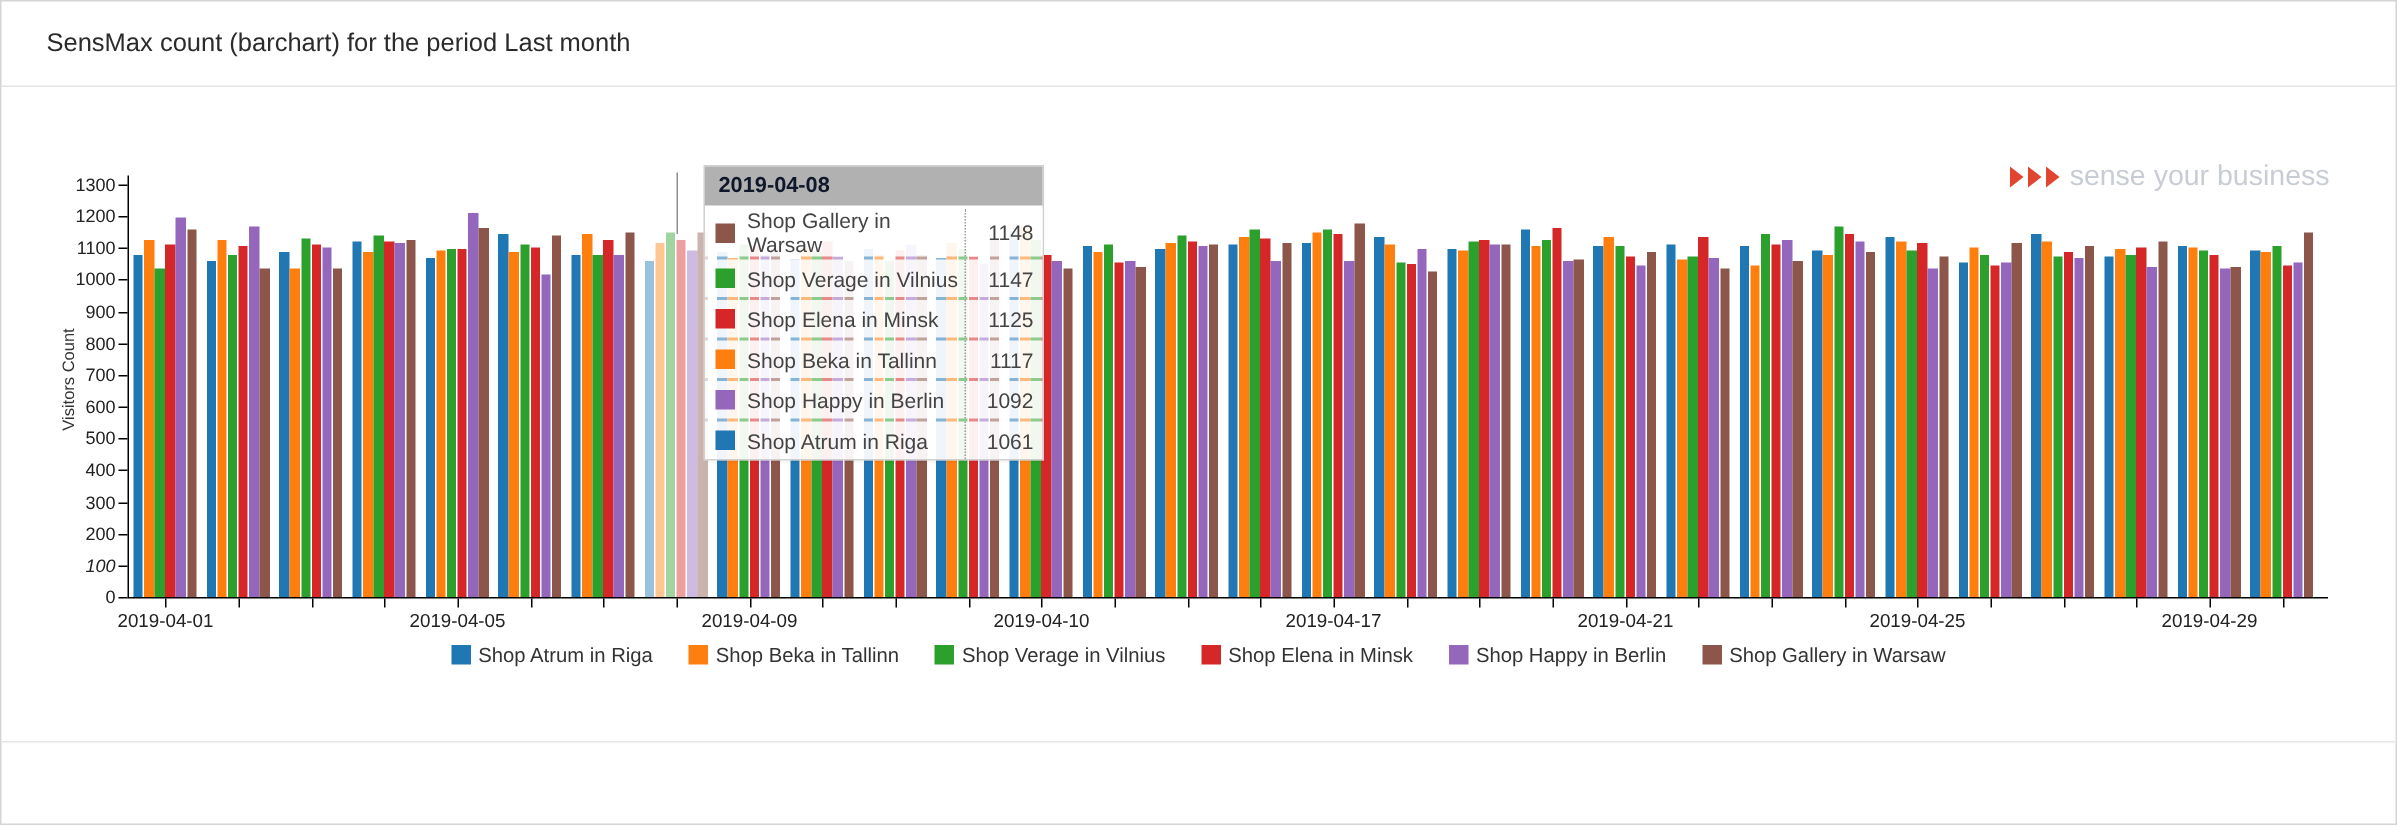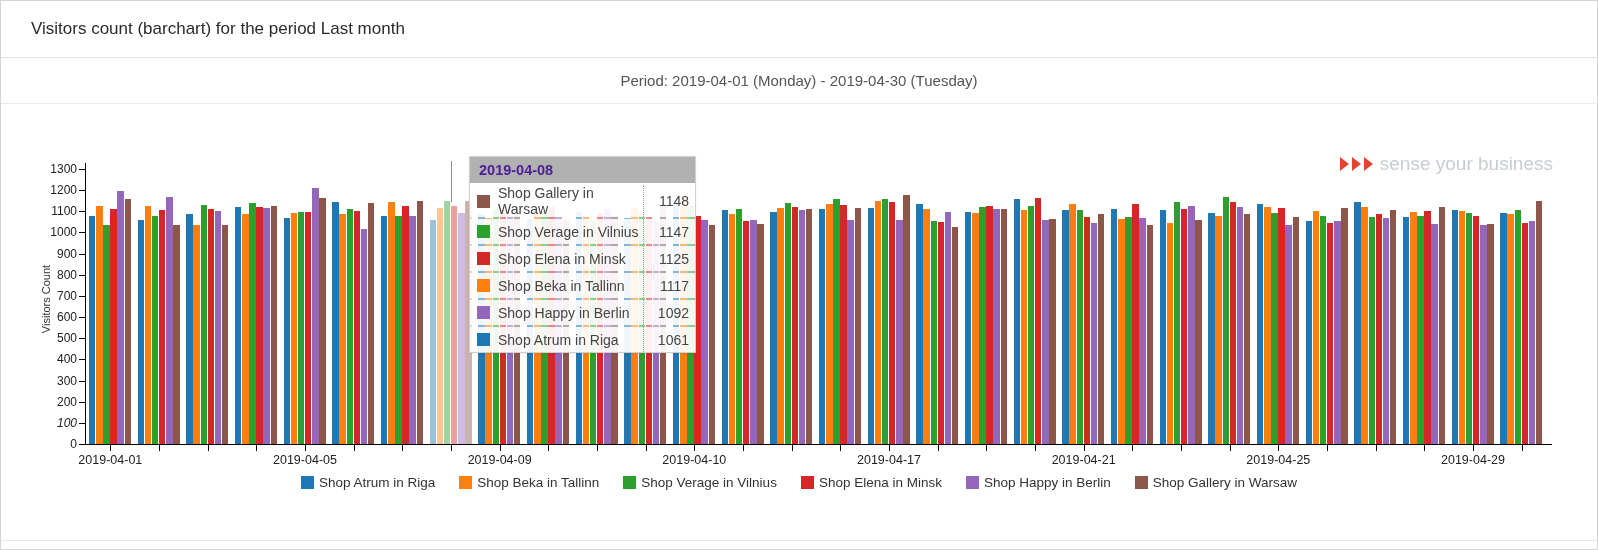--- a/index.html
+++ b/index.html
@@ -41,21 +41,21 @@
   .wm-brand { font-size:43px; color:#b9bfc8; letter-spacing:-1px; line-height:44px; }
   .wm-reg { font-size:15px; color:#b9bfc8; vertical-align:24px; }
   .wm-tagline { display:flex; align-items:center; margin-top:-9px; margin-left:2px; }
   .wm-chevron { width:0; height:0; border-left:9px solid #e2452f; border-top:7px solid transparent;
                 border-bottom:7px solid transparent; margin-right:3px; }
   .wm-tag-text { font-size:19px; color:#c8cdd5; margin-left:4px; }
 
   
   .tooltip { position:absolute; width:227px; z-index:5; border:1px solid #d0d0d0;
              background:rgba(255,255,255,0.45); box-shadow:0 1px 2px rgba(0,0,0,0.08); }
-  .tooltip-header { background:#b1b1b1; color:#4c1d95; font-weight:bold; font-size:14.5px;
+  .tooltip-header { background:#b1b1b1; color:#0f172a; font-weight:bold; font-size:14.5px;
                     padding:5px 9px; }
   .tooltip-row { display:flex; align-items:stretch; background:rgba(255,255,255,0.87);
                  margin-top:2px; font-size:14px; color:#444; }
   .tt-swatch { width:13px; height:13px; margin:6px 8px 6px 7px; flex:none; align-self:center; }
   .tt-label { flex:1; display:flex; align-items:center; }
   .tt-value { width:52px; border-left:1px dotted #999; display:flex; align-items:center;
               justify-content:flex-end; padding-right:6px; }
 
   
   .legend { position:absolute; left:0; top:371px; width:100%; display:flex;
@@ -65,24 +65,23 @@
   .legend-swatch { width:13px; height:13px; flex:none; }
   .hide-legend { position:absolute; left:0; top:398px; width:100%; text-align:center;
                  font-size:15px; color:#8a8a8a; cursor:pointer; }
 </style>
 </head>
 <body>
 
 <div class="panel">
 
   <div class="report-header">
-    <div class="report-title">Visitors count (barchart) for the period Last month</div>
+    <div class="report-title">SensMax count (barchart) for the period Last month</div>
   </div>
 
-  <div class="period-bar">Period: 2019-04-01 (Monday) - 2019-04-30 (Tuesday)</div>
 
   <div class="chart-region" id="chart-region">
 
     <div class="y-axis-title">Visitors Count</div>
     <div class="axis-line" style="left:84px; top:59px; width:1px; height:281px;"></div>
     <div class="axis-line" style="left:84px; top:340px; width:1467px; height:1px;"></div>
 
     <div class="watermark">
       <div class="wm-tagline">
         <span class="wm-chevron"></span>

